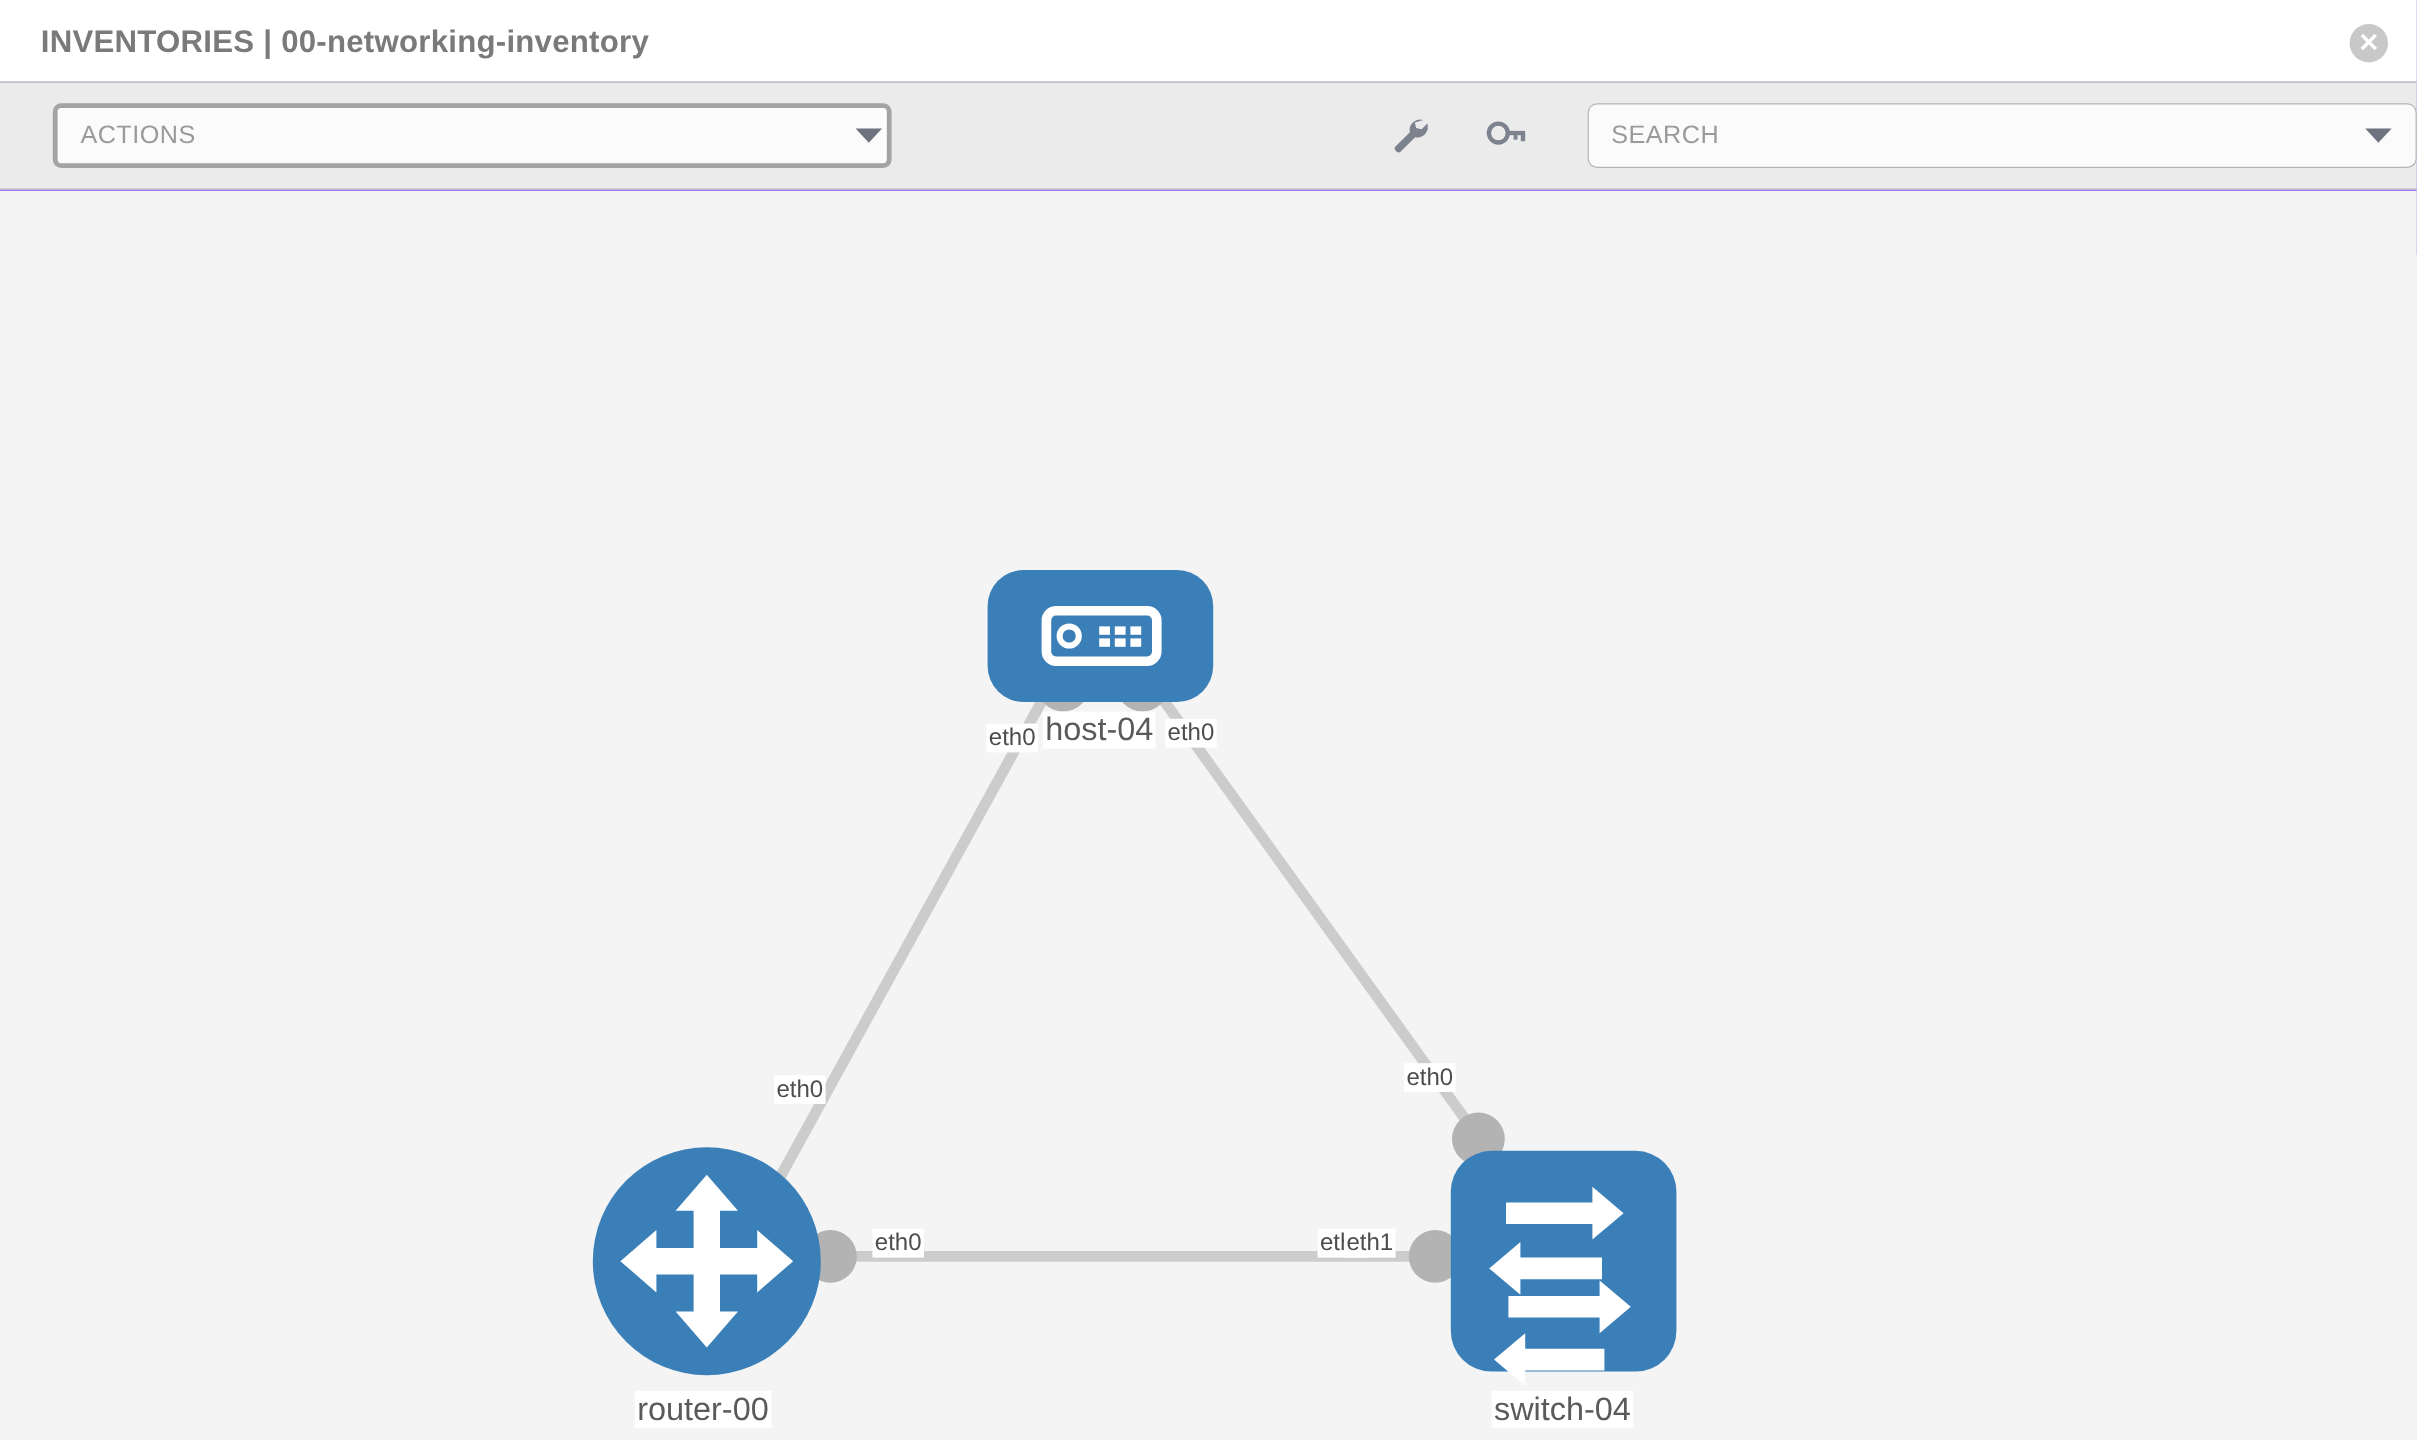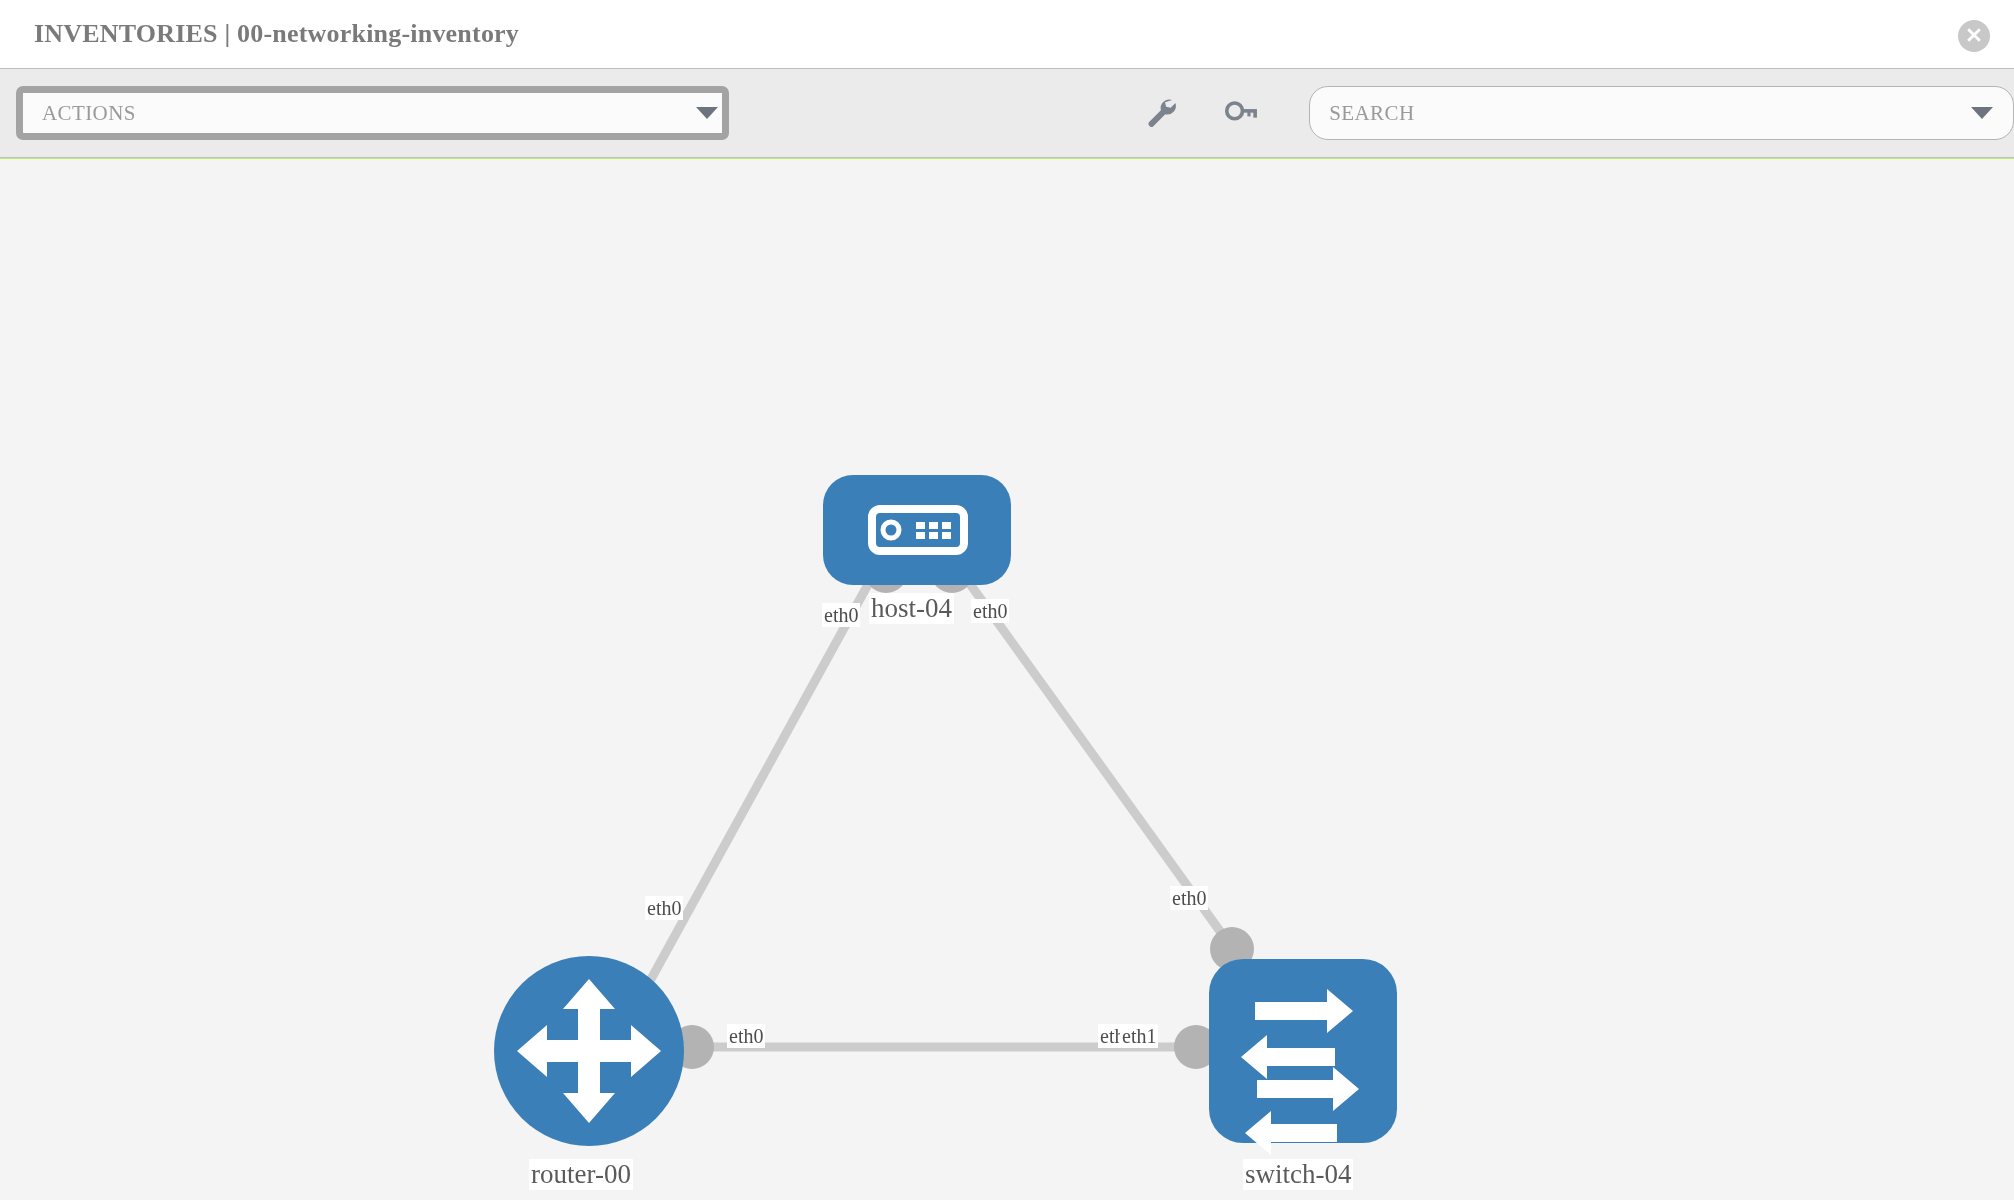--- a/index.html
+++ b/index.html
@@ -9,22 +9,21 @@
     height: 1200px;
     overflow: hidden;
     font-family: "Liberation Sans", sans-serif;
     background: #ffffff;
   }
 
   #app {
     position: relative;
     width: 2014px;
     height: 1036px;
-    background: #bef264;
-    font-family: Liberation Serif, serif;
+    background: #8b5cf6;
   }
 
   
   .header {
     position: absolute;
     top: 0; left: 0;
     width: 2014px;
     height: 68px;
     background: #ffffff;
     display: flex;
@@ -60,25 +59,25 @@
     width: 2014px;
     height: 90px;
     background: #ebebeb;
     border-top: 1px solid #bdbdbd;
     border-bottom: 1px solid #bdbdbd;
     display: flex;
     align-items: center;
   }
 
   .actions-select {
-    margin-left: 16px;
+    margin-left: 44px;
     width: 800px;
     height: 54px;
     background: #fbfbfb;
-    border: 7px solid #a3a3a3;
+    border: 4px solid #a3a3a3;
     border-radius: 7px;
     display: flex;
     align-items: center;
     justify-content: space-between;
     padding: 0 4px 0 19px;
     cursor: pointer;
   }
   .actions-select .sel-label {
     font-size: 21px;
     color: #9a9a9a;
@@ -107,21 +106,21 @@
     cursor: pointer;
   }
   .tool-icon svg { display: block; }
 
   .search-box {
     margin-left: 46px;
     width: 790px;
     height: 54px;
     background: #fbfbfb;
     border: 1px solid #b4b4b4;
-    border-radius: 19px;
+    border-radius: 8px;
     display: flex;
     align-items: center;
     justify-content: space-between;
     padding: 0 20px 0 19px;
     cursor: text;
   }
   .search-box .search-ph {
     font-size: 21px;
     color: #9a9a9a;
     letter-spacing: 0.4px;

